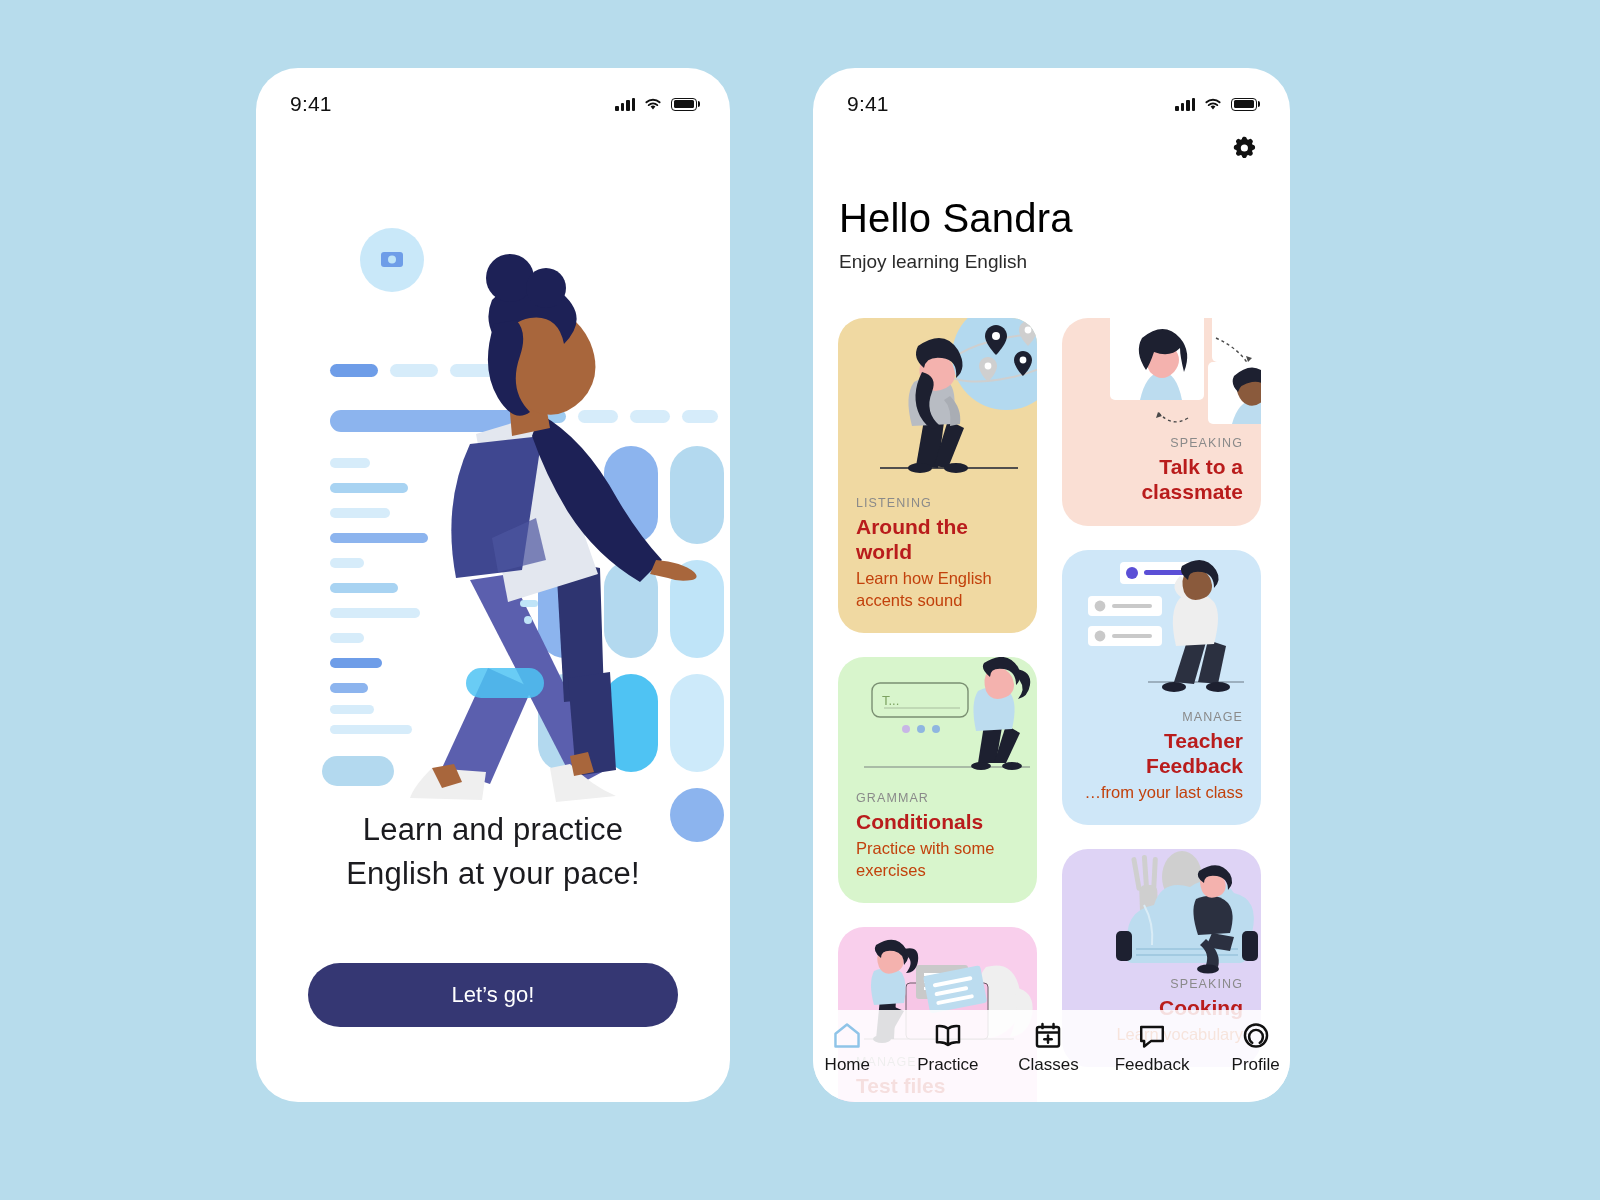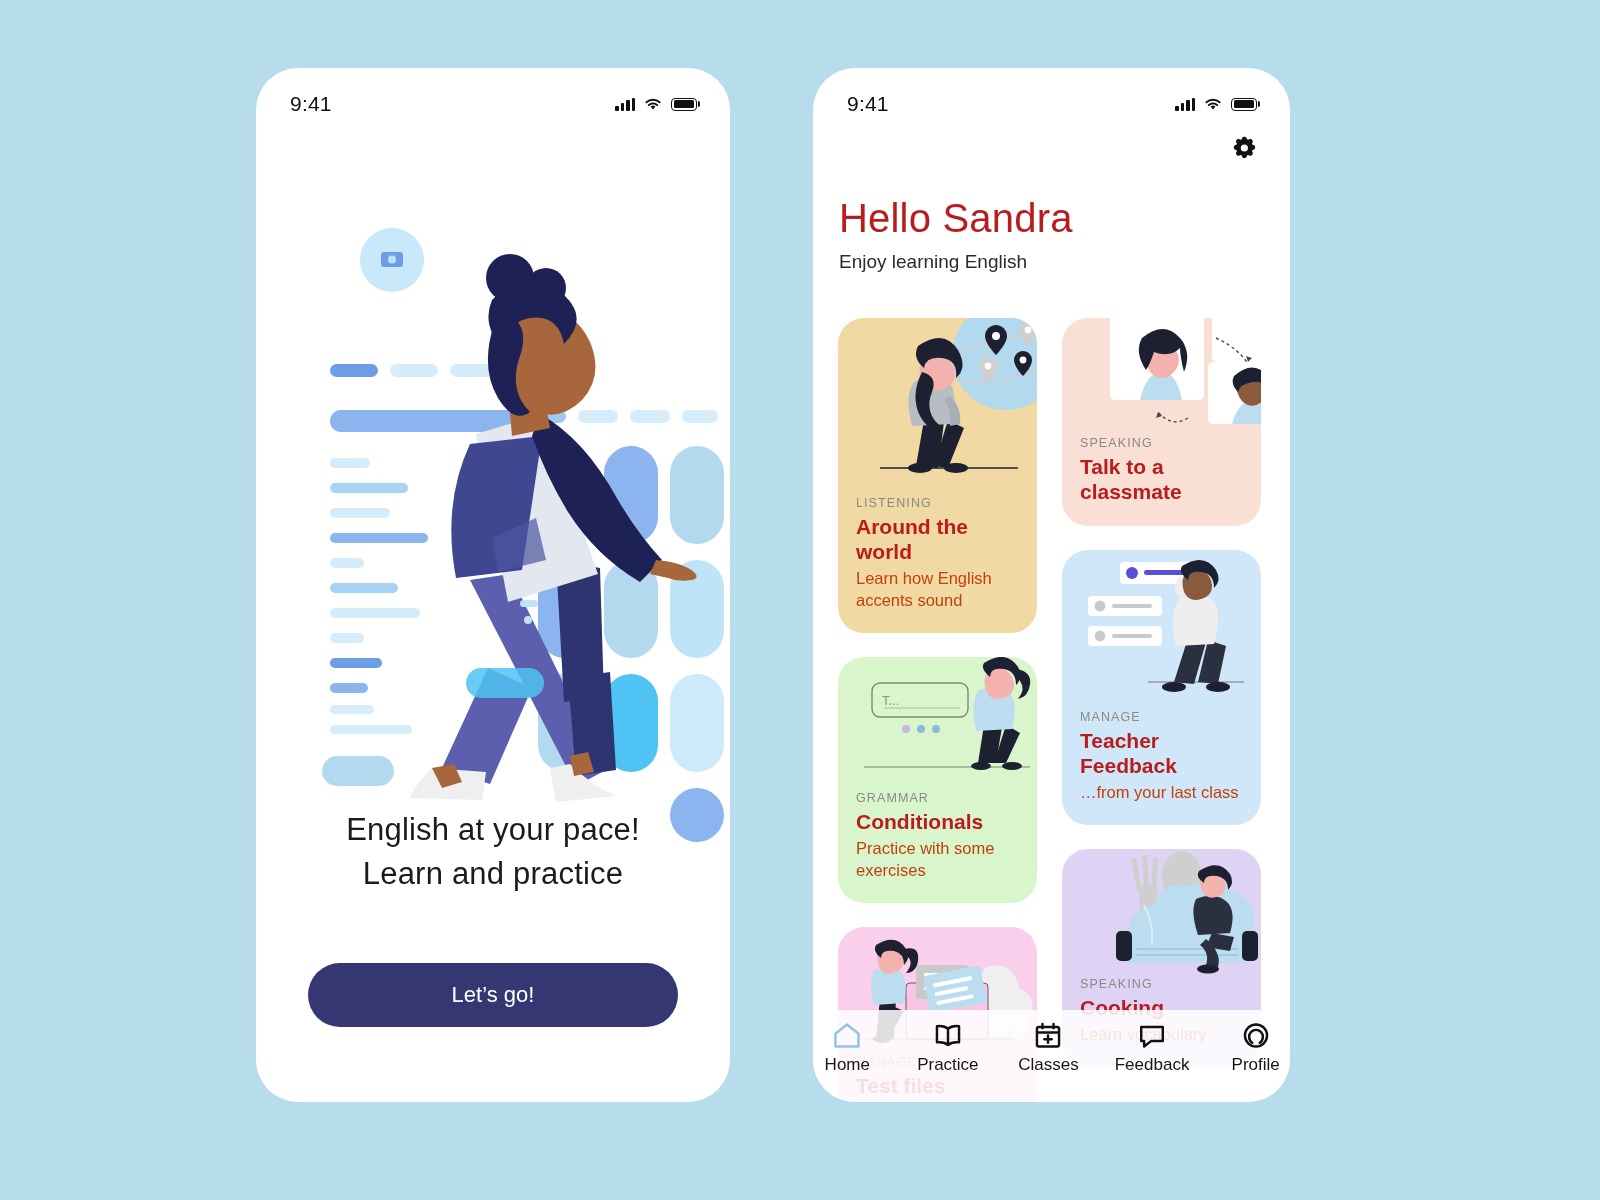--- a/index.html
+++ b/index.html
@@ -50,29 +50,29 @@
     background: #353773; color: #fff; border: none; border-radius: 32px;
     font-family: "Liberation Sans", sans-serif; font-size: 22px; cursor: pointer;
   }
 
   
   .gear-btn {
     position: absolute; right: 26px; top: 60px; width: 40px; height: 40px;
     display: flex; align-items: center; justify-content: center; cursor: pointer;
   }
   .greeting { position: absolute; left: 26px; top: 128px; }
-  .greeting h1 { font-size: 40px; font-weight: normal; color: #b91c1c; letter-spacing: .2px; }
+  .greeting h1 { font-size: 40px; font-weight: normal; color: #000000; letter-spacing: .2px; }
   .greeting p  { font-size: 19px; color: #2b2b2b; margin-top: 10px; }
 
   .grid {
     position: absolute; left: 25px; top: 250px; width: 427px; height: 784px;
   }
   .col { position: absolute; top: 0; width: 199px; }
   .col-left  { left: 0; }
-  .col-right { left: 224px; }
+  .col-right { left: 224px; text-align: right; }
 
   .card {
     position: relative; width: 199px; border-radius: 26px;
     margin-bottom: 24px; overflow: hidden; cursor: pointer;
   }
   .card .art { position: relative; width: 100%; overflow: visible; }
   .card .txt { padding: 0 18px 22px 18px; }
   .kicker { font-size: 12.5px; letter-spacing: 1.1px; color: #8a8a8a; margin-bottom: 4px; }
   .title  { font-size: 21px; font-weight: bold; color: #b91c1c; line-height: 25px; }
   .desc   { font-size: 16.5px; color: #c2410c; line-height: 22px; margin-top: 3px; }
@@ -202,24 +202,24 @@
         <path d="M238 116 q-14 44 4 74 q16 26 32 14 q-22 -22 -10 -56 q8 -24 -4 -36 z" fill="#1d2156"></path>
 
         <rect x="264" y="392" width="18" height="7" rx="3.5" fill="#bfe4f8"></rect>
         <circle cx="272" cy="412" r="4" fill="#bfe4f8"></circle>
 
         <rect x="210" y="460" width="78" height="30" rx="15" fill="#4fc3f3" opacity=".85"></rect>
       </svg>
     </div>
 
     <div class="tagline">
+      <div>Learn and practice</div>
       <div>
         <span>English at your pace</span><span class="excl">!</span>
       </div>
-      <div>Learn and practice</div>
     </div>
 
     <button class="cta">Let’s go!</button>
   </div>
 
   <div class="phone" id="phone-right">
 
     <div class="statusbar">
       <div class="status-time">9:41</div>
       <div class="status-icons">

